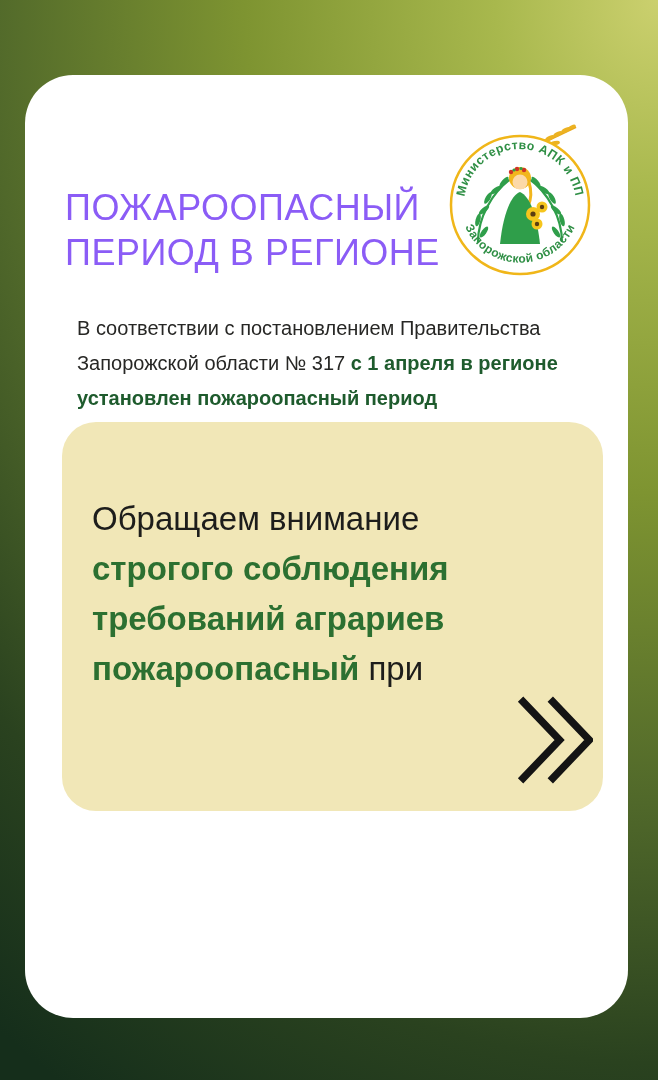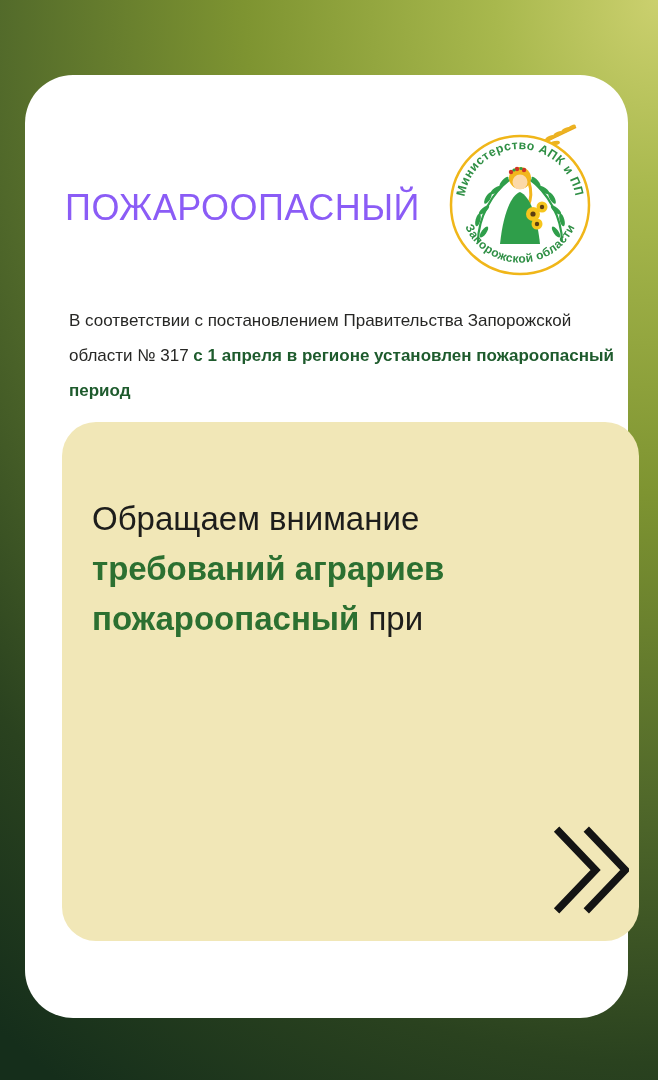--- a/index.html
+++ b/index.html
@@ -33,33 +33,32 @@
     font-weight: 300;
     line-height: 45px;
     letter-spacing: 0.5px;
     color: #8b5cf6;
   }
   .t-line { display: block; }
   .intro {
     position: absolute;
     left: 40px; top: 224px;
     width: 552px;
-    margin: 4px;
-    font-size: 17px;
+    margin: 12px;
+    font-size: 20px;
     line-height: 35px;
     color: #272725;
   }
   .green { color: #1e5b2d; font-weight: 700; }
   .notice {
     position: absolute;
     left: 37px; top: 347px;
-    width: 541px; height: 519px;
+    width: 541px; height: 389px;
     background: #f1e7b7;
     border-radius: 34px;
-    padding-left: 36px;
   }
   .notice-text {
     position: absolute;
     left: 30px; top: 72px;
     font-size: 33px;
     line-height: 50px;
     color: #1d1d1b;
   }
   .n-line { white-space: nowrap; }
   .green-bold { color: #2c7031; font-weight: 700; }
@@ -139,27 +138,29 @@
           <textPath href="#arcTop" startOffset="50%" text-anchor="middle">Министерство АПК и ПП</textPath>
         </text>
         <text class="arc-text" font-size="12" letter-spacing="0.4">
           <textPath href="#arcBottom" startOffset="50%" text-anchor="middle">Запорожской области</textPath>
         </text>
       </svg>
     </div>
 
     <h1 class="title">
       <span class="t-line">ПОЖАРООПАСНЫЙ</span>
+      <span class="t-line">ПЕРИОД В РЕГИОНЕ</span>
     </h1>
 
     <p class="intro"><span>В соответствии с постановлением Правительства Запорожской области № 317 </span><span class="green">с 1 апреля в регионе установлен пожароопасный период</span></p>
 
     <div class="notice">
       <div class="notice-text">
         <div class="n-line">Обращаем внимание</div>
+        <div class="n-line green-bold">строгого соблюдения</div>
         <div class="n-line green-bold">требований аграриев</div>
         <div class="n-line"><span class="green-bold">пожароопасный</span><span> при</span></div>
       </div>
       <svg class="chevron" viewBox="0 0 84 100">
         <polyline points="6,6 48,50 6,94"></polyline>
         <polyline points="38,6 80,50 38,94"></polyline>
       </svg>
     </div>
 
   </div>

